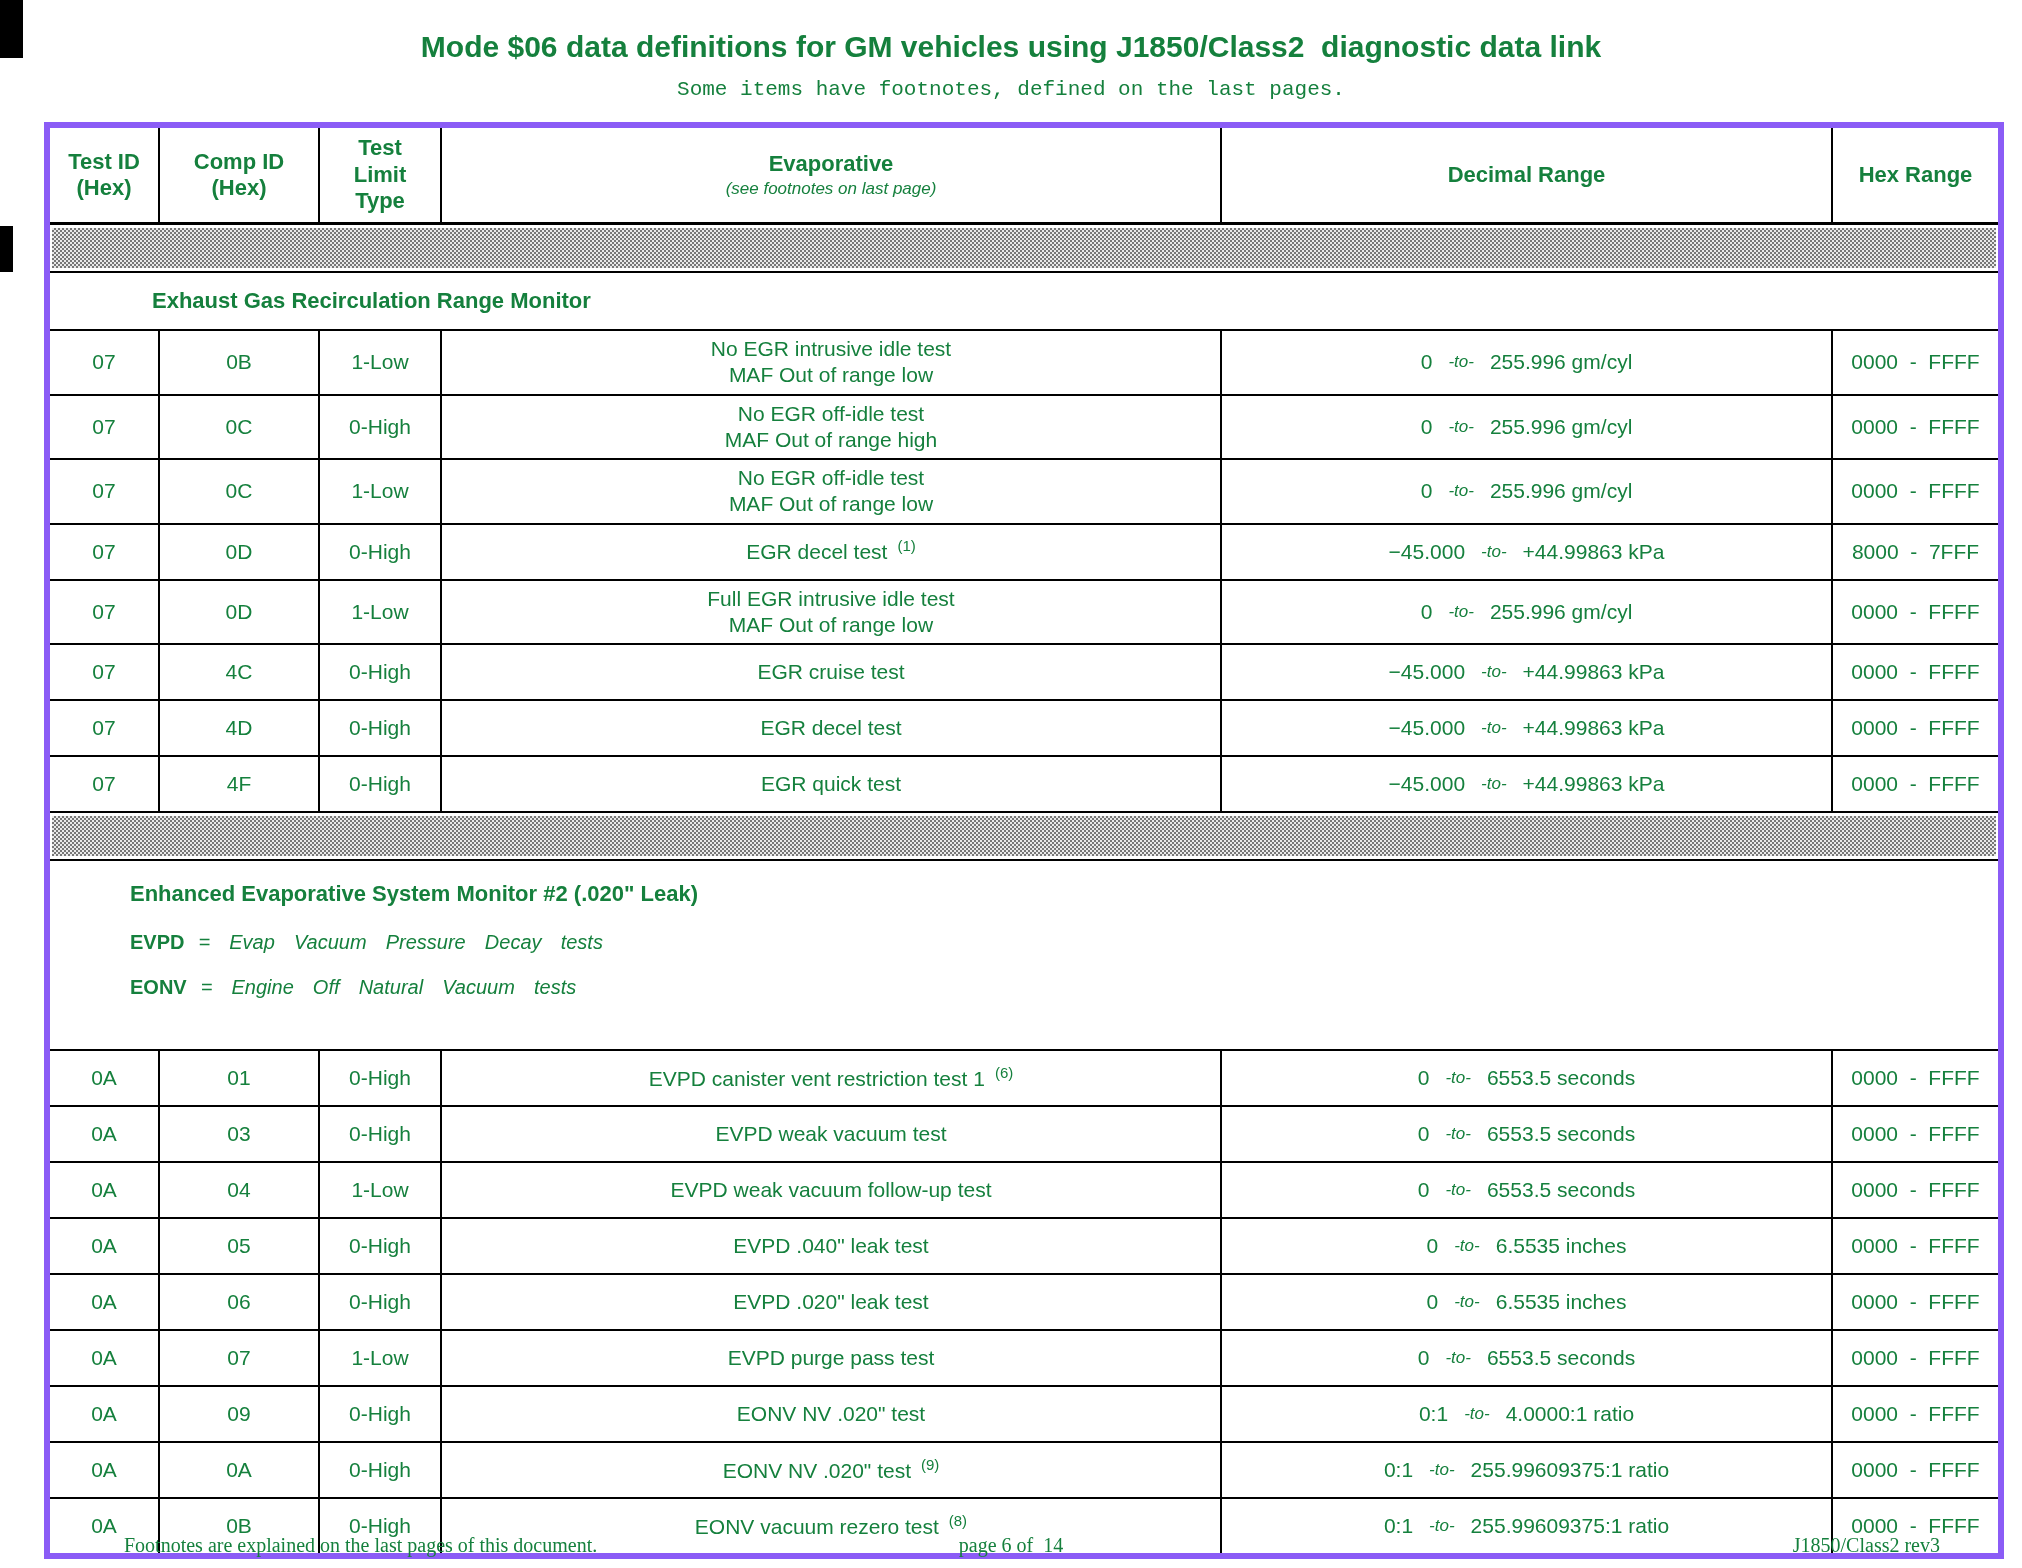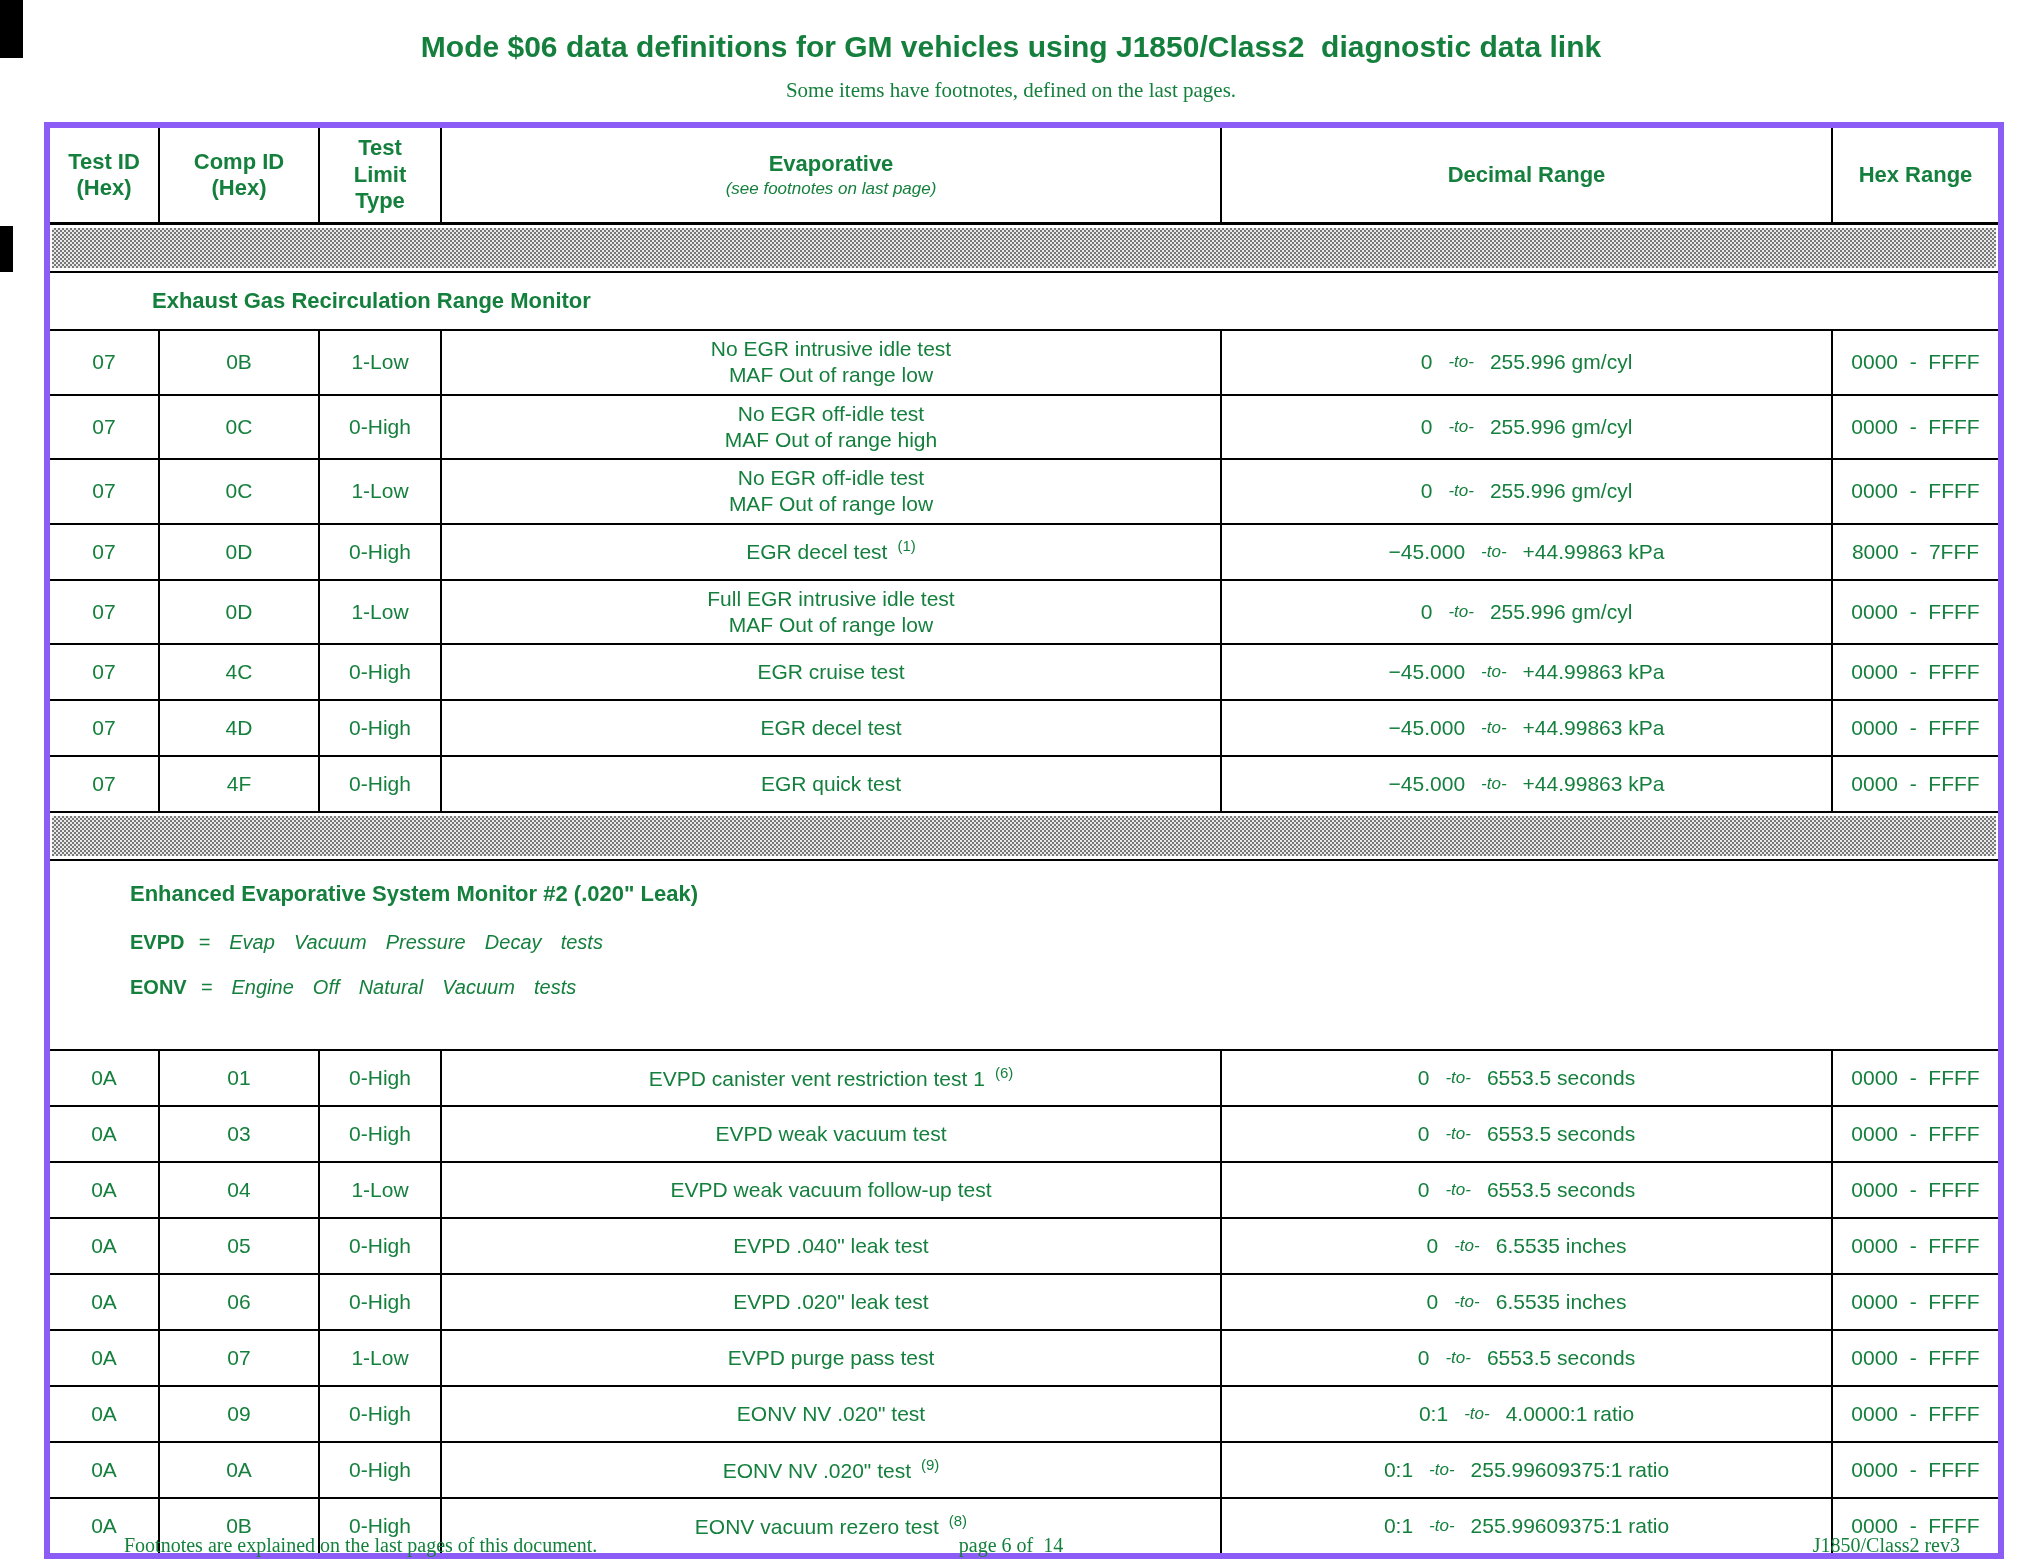--- a/index.html
+++ b/index.html
@@ -12,21 +12,21 @@
   .artifact { position:absolute; background:#000; }
   .a1 { left:0; top:0; width:23px; height:58px; }
   .a2 { left:0; top:226px; width:13px; height:46px; }
 
   .title {
     position:absolute; top:30px; left:0; width:100%; margin:0;
     text-align:center; font-size:30px; font-weight:bold; white-space:pre;
   }
   .subtitle {
     position:absolute; top:78px; left:0; width:100%;
-    text-align:center; font-family:Liberation Serif, serif; font-size:21px;
+    text-align:center; font-family:Liberation Mono, monospace; font-size:21px;
   }
 
   .dtable {
     position:absolute; left:44px; top:122px; width:1960px;
     border:6px solid #8b5cf6; box-sizing:border-box; background:#fff;
   }
 
   .tr {
     display:grid;
     grid-template-columns:110px 160px 122px 780px 611px 1fr;
@@ -75,21 +75,21 @@
   .fn { font-size:15px; vertical-align:super; margin-left:10px; font-style:normal; }
   .to-label { font-style:italic; font-size:17px; margin:12px 16px;text-align:center; }
   .hex-val, .f-center { white-space:pre; }
 
   .footer {
     position:absolute; left:0; right:0; top:1534px; height:26px;
     font-family:"Liberation Serif", serif; font-size:20px;
   }
   .f-left  { position:absolute; left:124px; }
   .f-center{ position:absolute; left:0; right:0; text-align:center; }
-  .f-right { position:absolute; right:62px; }
+  .f-right { position:absolute; right:82px; }
 </style>
 </head>
 <body>
 
 <div class="page">
 
   <div class="artifact a1"></div>
   <div class="artifact a2"></div>
 
   <h1 class="title">Mode $06 data definitions for GM vehicles using J1850/Class2  diagnostic data link</h1>

